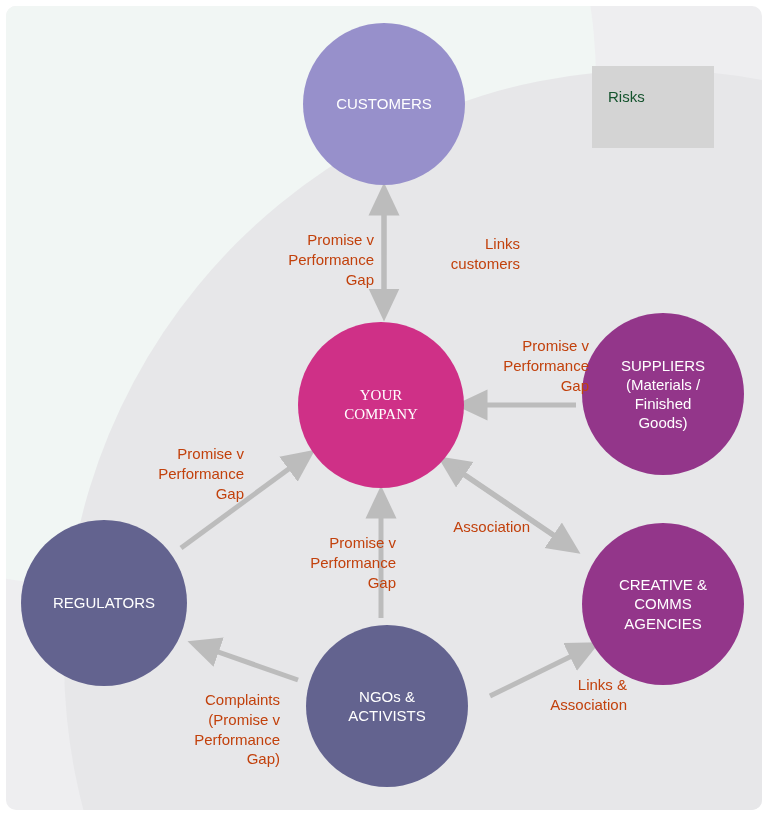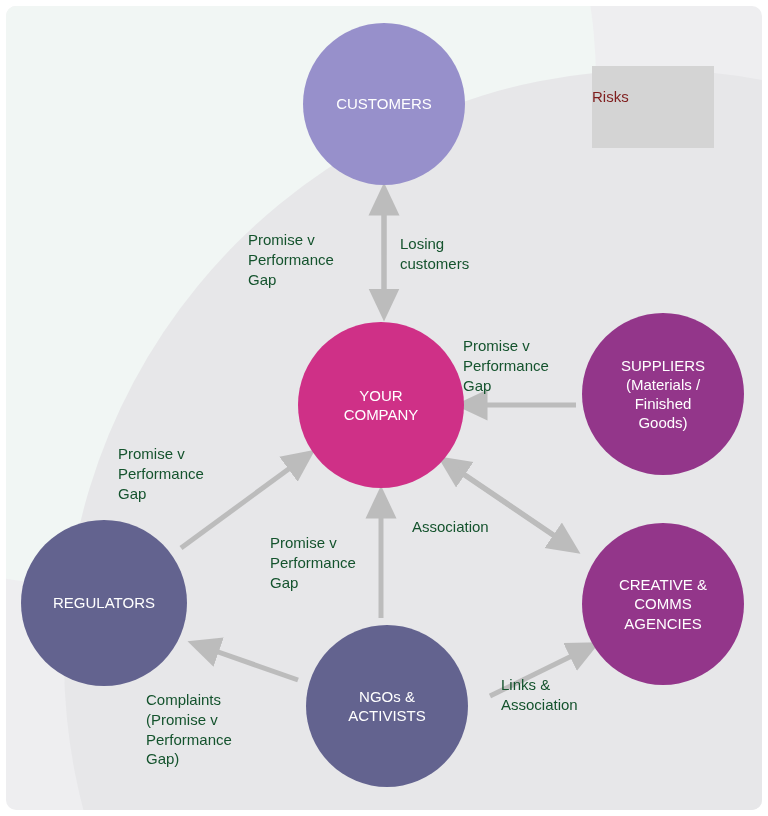--- a/index.html
+++ b/index.html
@@ -54,38 +54,38 @@
     box-sizing: border-box;
   }
   .node .label {
     display: block;
     white-space: pre-line;
     padding: 0 8px;
   }
 
   .edge-label {
     position: absolute;
-    color: #14532d;
+    color: #c2410c;
     font-size: 15px;
     line-height: 1.32;
-    text-align: left;
+    text-align: right;
     white-space: pre-line;
   }
 
   .legend-box {
     position: absolute;
     background: #d4d4d4;
     box-sizing: border-box;
   }
   .legend-box .legend-title {
     position: absolute;
-    left: 0;
+    left: 16px;
     top: 22px;
     font-size: 15px;
-    color: #7f1d1d;
+    color: #14532d;
   }
 
   svg.arrows {
     position: absolute;
     left: 0;
     top: 0;
     width: 756px;
     height: 804px;
     pointer-events: none;
   }
@@ -145,21 +145,21 @@
     </svg>
 
     <div class="legend-box" style="left:586px; top:60px; width:122px; height:82px;">
       <span class="legend-title">Risks</span>
     </div>
 
     <div class="node" style="left:297px; top:17px; width:162px; height:162px; background:#9790cb; font-size:15px;">
       <span class="label">CUSTOMERS</span>
     </div>
 
-    <div class="node" style="left:292px; top:316px; width:166px; height:166px; background:#cf3087; font-size:15px;">
+    <div class="node" style="left:292px; top:316px; width:166px; height:166px; background:#cf3087; font-size:15px;font-family:Liberation Serif, serif;">
       <span class="label">YOUR
 COMPANY</span>
     </div>
 
     <div class="node" style="left:576px; top:307px; width:162px; height:162px; background:#93368a; font-size:15px;">
       <span class="label">SUPPLIERS
 (Materials /
 Finished
 Goods)</span>
     </div>
@@ -176,21 +176,21 @@
 
     <div class="node" style="left:300px; top:619px; width:162px; height:162px; background:#63638f; font-size:15px;">
       <span class="label">NGOs &amp;
 ACTIVISTS</span>
     </div>
 
     <div class="edge-label" style="left:242px; top:224px; width:126px;">Promise v
 Performance
 Gap</div>
 
-    <div class="edge-label" style="left:394px; top:228px; width:120px;">Losing
+    <div class="edge-label" style="left:394px; top:228px; width:120px;">Links
 customers</div>
 
     <div class="edge-label" style="left:457px; top:330px; width:126px;">Promise v
 Performance
 Gap</div>
 
     <div class="edge-label" style="left:112px; top:438px; width:126px;">Promise v
 Performance
 Gap</div>
 

